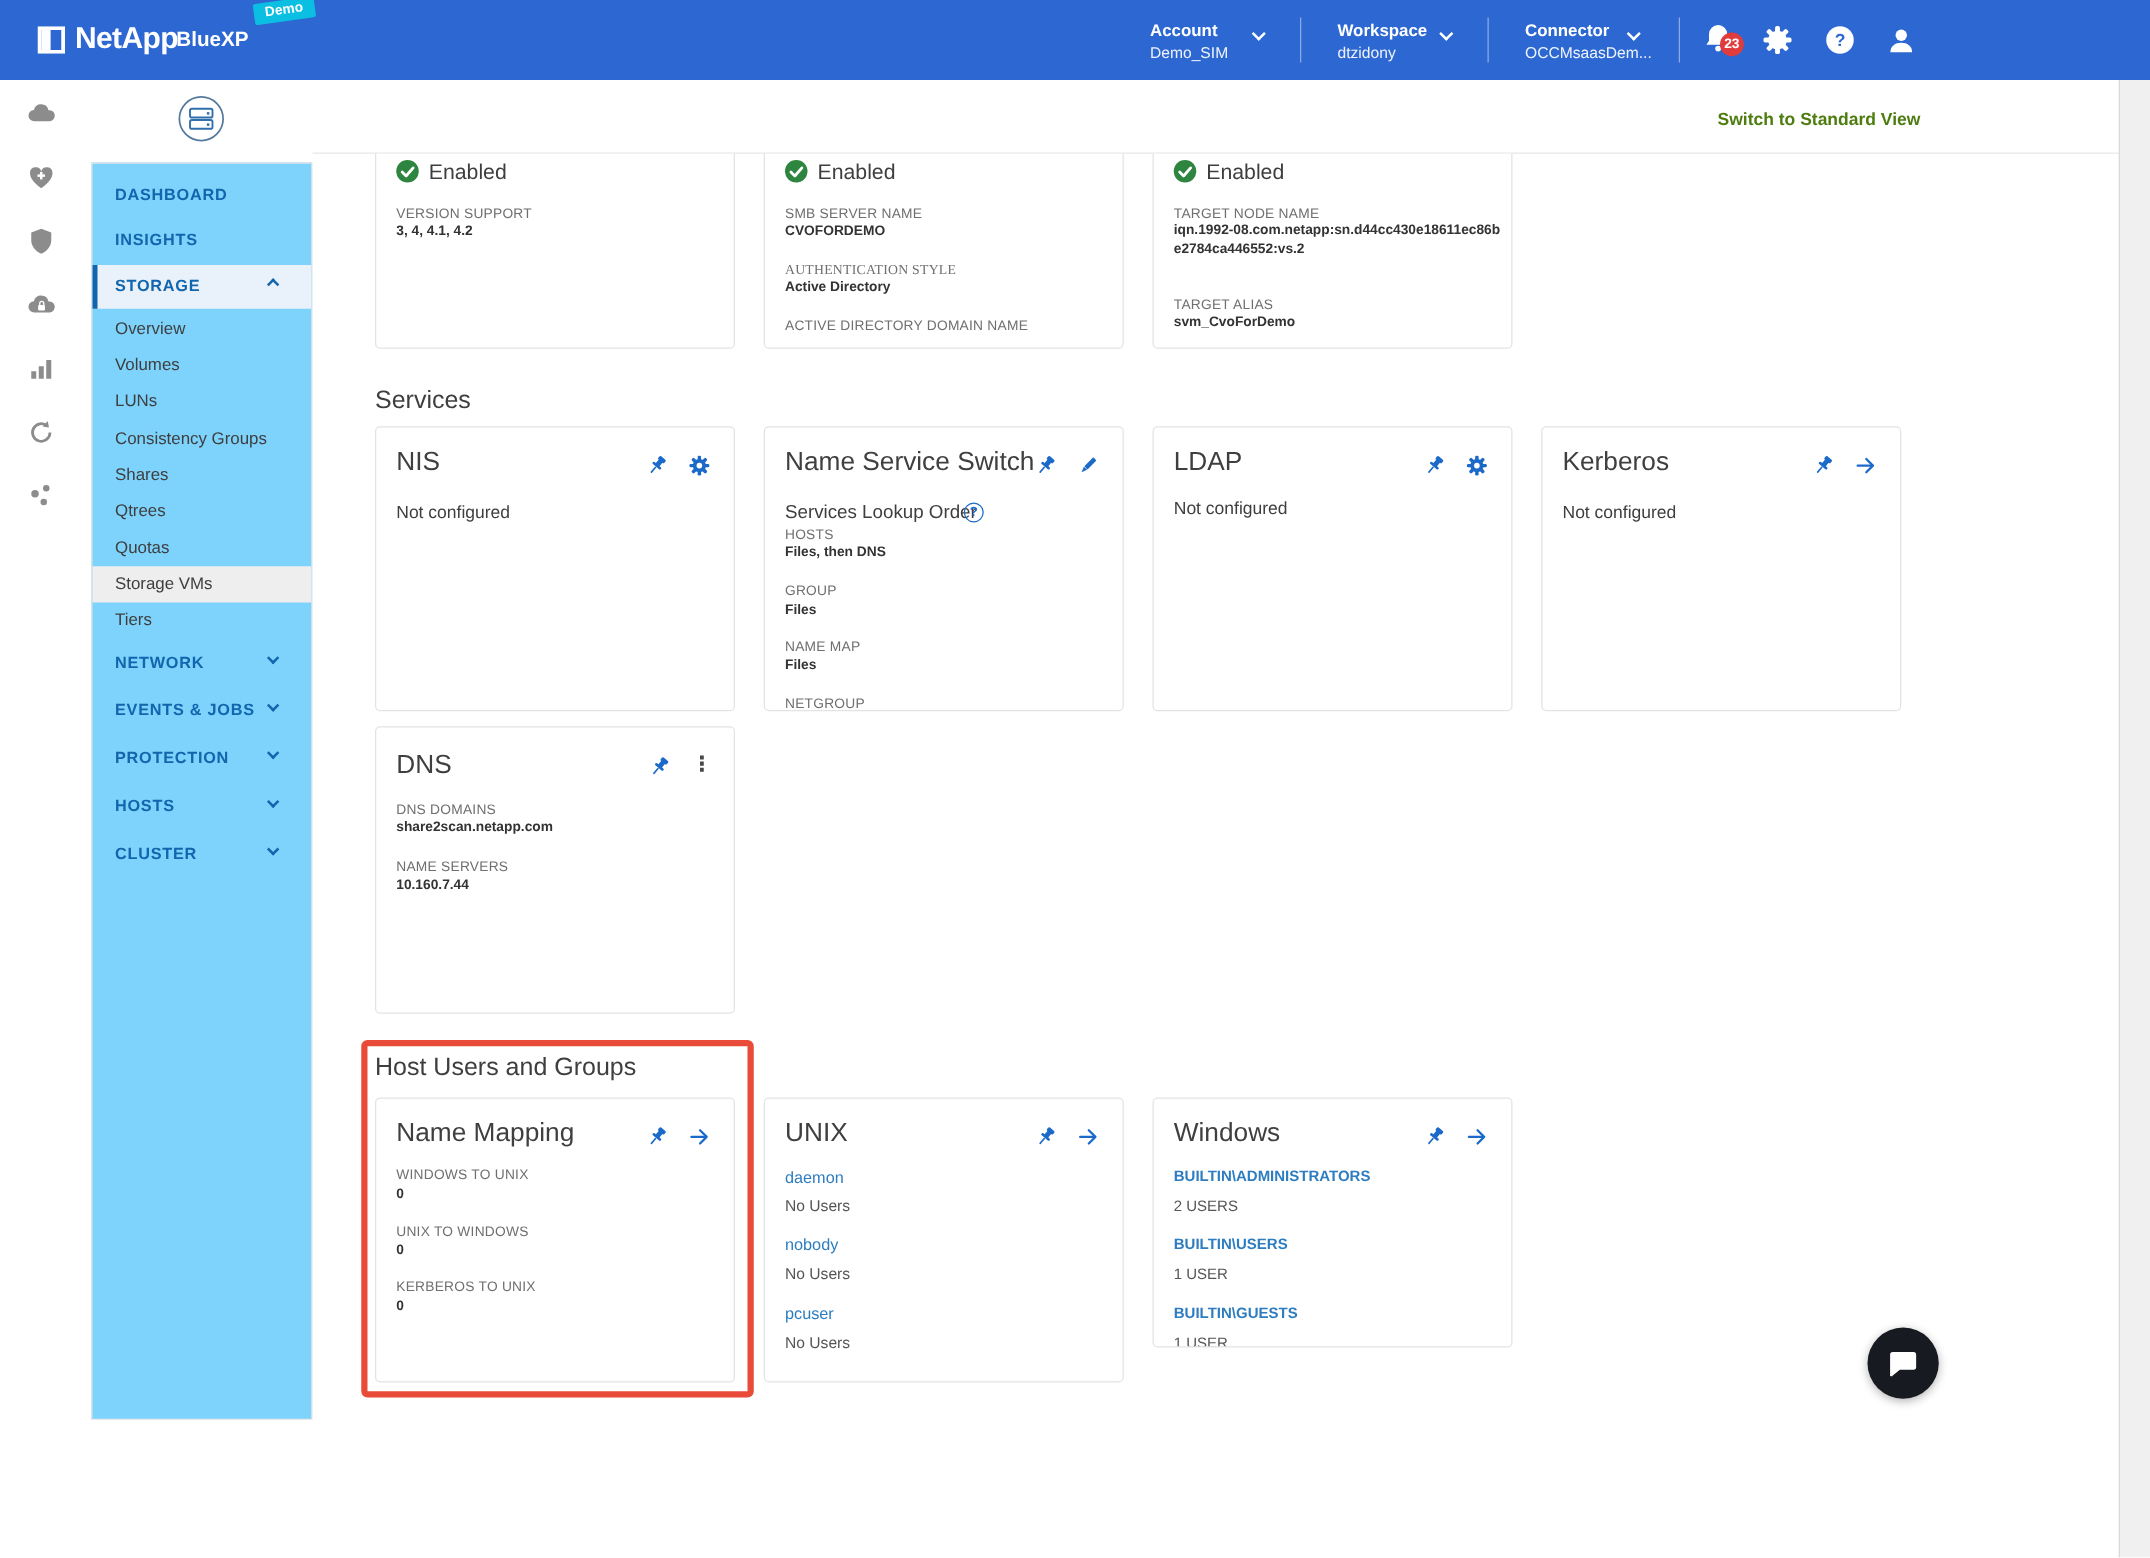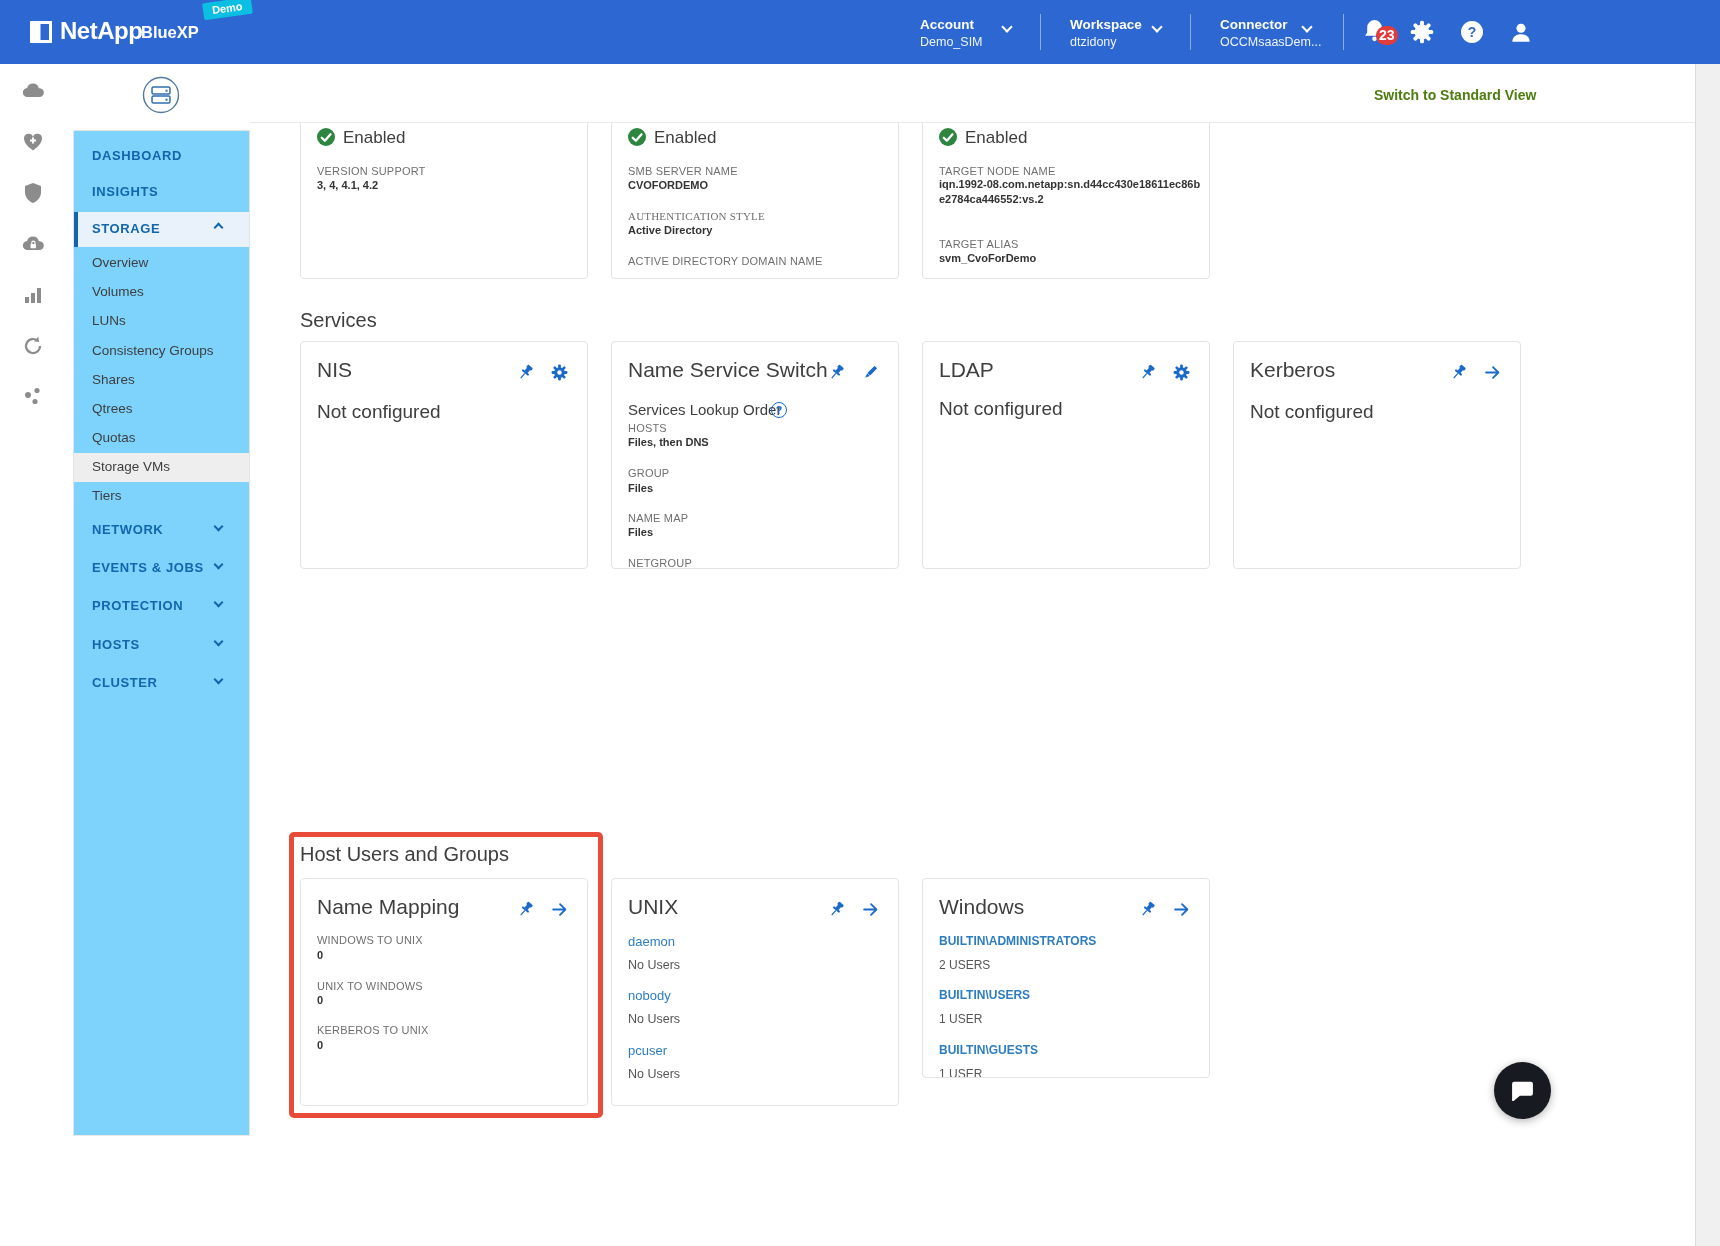--- a/index.html
+++ b/index.html
@@ -12,21 +12,21 @@
   .brand-mark { position:absolute; left:30px; top:21px; width:22px; height:22px; }
   .brand-name { position:absolute; left:60px; top:17px; font-size:24px; font-weight:700; color:#fff; letter-spacing:-0.5px; }
   .product-name { position:absolute; left:141px; top:23px; font-size:16.5px; font-weight:600; color:#fff; }
   .demo-badge { position:absolute; left:203px; top:0px; background:#0bbfe2; color:#fff; font-size:11px; font-weight:700; padding:2px 9px 3px; border-radius:2px; transform:rotate(-8deg); }
   .hdr-menu { position:absolute; top:0; height:64px; cursor:pointer; }
   .hdr-menu .m-label { position:absolute; top:17px; left:0; color:#fff; font-size:13.5px; font-weight:700; }
   .hdr-menu .m-value { position:absolute; top:35px; left:0; color:#ffffff; opacity:.92; font-size:12.5px; font-weight:400; white-space:nowrap; }
   .chev { display:inline-block; width:8px; height:8px; border-right:2px solid #fff; border-bottom:2px solid #fff; transform:rotate(45deg); }
   .hdr-div { position:absolute; top:14px; width:1px; height:36px; background:rgba(255,255,255,.45); }
   .hdr-icon { position:absolute; top:18px; width:28px; height:28px; color:#fff; cursor:pointer; }
-  .bell-badge { position:absolute; left:1376px; top:26px; min-width:19px; height:19px; border-radius:10px; background:#e23b3b; color:#fff; font-size:14px; font-weight:700; text-align:center; line-height:19px; padding:0 3px; }
+  .bell-badge { position:absolute; left:1376px; top:26px; min-width:19px; height:19px; border-radius:10px; background:#e23b3b; color:#fff; font-size:11px; font-weight:700; text-align:center; line-height:19px; padding:0 3px; }
   .help-circle { position:absolute; left:1461px; top:21px; width:22px; height:22px; border-radius:50%; background:#fff; color:#2c67d2; font-size:14px; font-weight:700; text-align:center; line-height:22px; cursor:pointer; }
 
   
   .switch-link { position:absolute; top:87px; left:1374px; font-size:14px; font-weight:700; color:#4d7c0f; cursor:pointer; }
   .svc-circle { position:absolute; left:142px; top:76px; width:38px; height:38px; }
 
   
   .rail-icon { position:absolute; left:21px; width:24px; height:24px; color:#8c8c8c; cursor:pointer; }
 
   
@@ -41,21 +41,21 @@
   .svm-row { position:absolute; left:0; top:322px; width:175px; height:29px; background:#eeeeee; }
 
   
   .main { position:absolute; left:250px; top:122px; width:1445px; height:1124px; overflow:hidden; background:#fff; border-top:1px solid #e8e8e8; }
   .card { position:absolute; width:288px; background:#fff; border:1px solid #e3e3e3; border-radius:4px; overflow:hidden; }
   .card-title { position:absolute; left:16px; top:16px; font-size:21px; font-weight:400; color:#3f3f3f; }
   .icon-btn { position:absolute; top:22px; width:17px; height:17px; color:#1b6ac9; cursor:pointer; }
   .kebab { position:absolute; top:20px; left:252px; width:17px; height:20px; color:#474747; font-size:17px; font-weight:700; text-align:center; line-height:20px; cursor:pointer; letter-spacing:0; }
   .lbl { position:absolute; font-size:11px; color:#6f6f6f; letter-spacing:.2px; white-space:nowrap; }
   .val { position:absolute; font-size:11px; font-weight:700; color:#333; white-space:nowrap; }
-  .not-config { position:absolute; left:16px; font-size:19px; color:#3e3e3e;text-align:center; }
+  .not-config { position:absolute; left:16px; font-size:14px; color:#3e3e3e;text-align:center; }
   .status-row { position:absolute; left:16px; top:8px; height:20px; }
   .status-dot { position:absolute; left:0; top:0; width:18px; height:18px; border-radius:50%; background:#2e8540; }
   .status-txt { position:absolute; left:26px; top:0px; font-size:17px; color:#3e3e3e; }
   .sec-heading { position:absolute; font-size:20px; font-weight:400; color:#3e3e3e; }
   .u-name { position:absolute; left:16px; font-size:13px; color:#2d7dc0; cursor:pointer; white-space:nowrap; }
   .u-detail { position:absolute; left:16px; font-size:12.5px; color:#555; white-space:nowrap; }
   .w-name { position:absolute; left:16px; font-size:12px; font-weight:600; color:#2d7dc0; cursor:pointer; white-space:nowrap; }
   .w-detail { position:absolute; left:16px; font-size:12px; color:#555; white-space:nowrap; }
   .help-q { position:absolute; width:16px; height:16px; border:1.5px solid #1b6ac9; border-radius:50%; color:#1b6ac9; font-size:10.5px; font-weight:700; text-align:center; line-height:15px; cursor:pointer; }
 
@@ -359,20 +359,31 @@
     <div class="card-title">Kerberos</div>
     <svg class="icon-btn" style="left:216px;">
         <use href="#i-pin"></use>
       </svg>
     <svg class="icon-btn" style="left:250px;">
         <use href="#i-arrow"></use>
       </svg>
     <div class="not-config" style="top:59px;">Not configured</div>
   </div>
 
+  <div class="card" style="left:50px; top:458px; height:230px;">
+    <div class="card-title" style="top:18px;">DNS</div>
+    <svg class="icon-btn" style="left:218px; top:23px;">
+        <use href="#i-pin"></use>
+      </svg>
+    <div class="kebab">⋮</div>
+    <div class="lbl" style="left:16px; top:60px;">DNS DOMAINS</div>
+    <div class="val" style="left:16px; top:74px;">share2scan.netapp.com</div>
+    <div class="lbl" style="left:16px; top:106px;">NAME SERVERS</div>
+    <div class="val" style="left:16px; top:120px;">10.160.7.44</div>
+  </div>
 
   <div class="highlight-box"></div>
   <div class="sec-heading" style="left:50px; top:720px;">Host Users and Groups</div>
 
   <div class="card" style="left:50px; top:755px; height:228px;">
     <div class="card-title">Name Mapping</div>
     <svg class="icon-btn" style="left:216px;">
         <use href="#i-pin"></use>
       </svg>
     <svg class="icon-btn" style="left:250px;">

